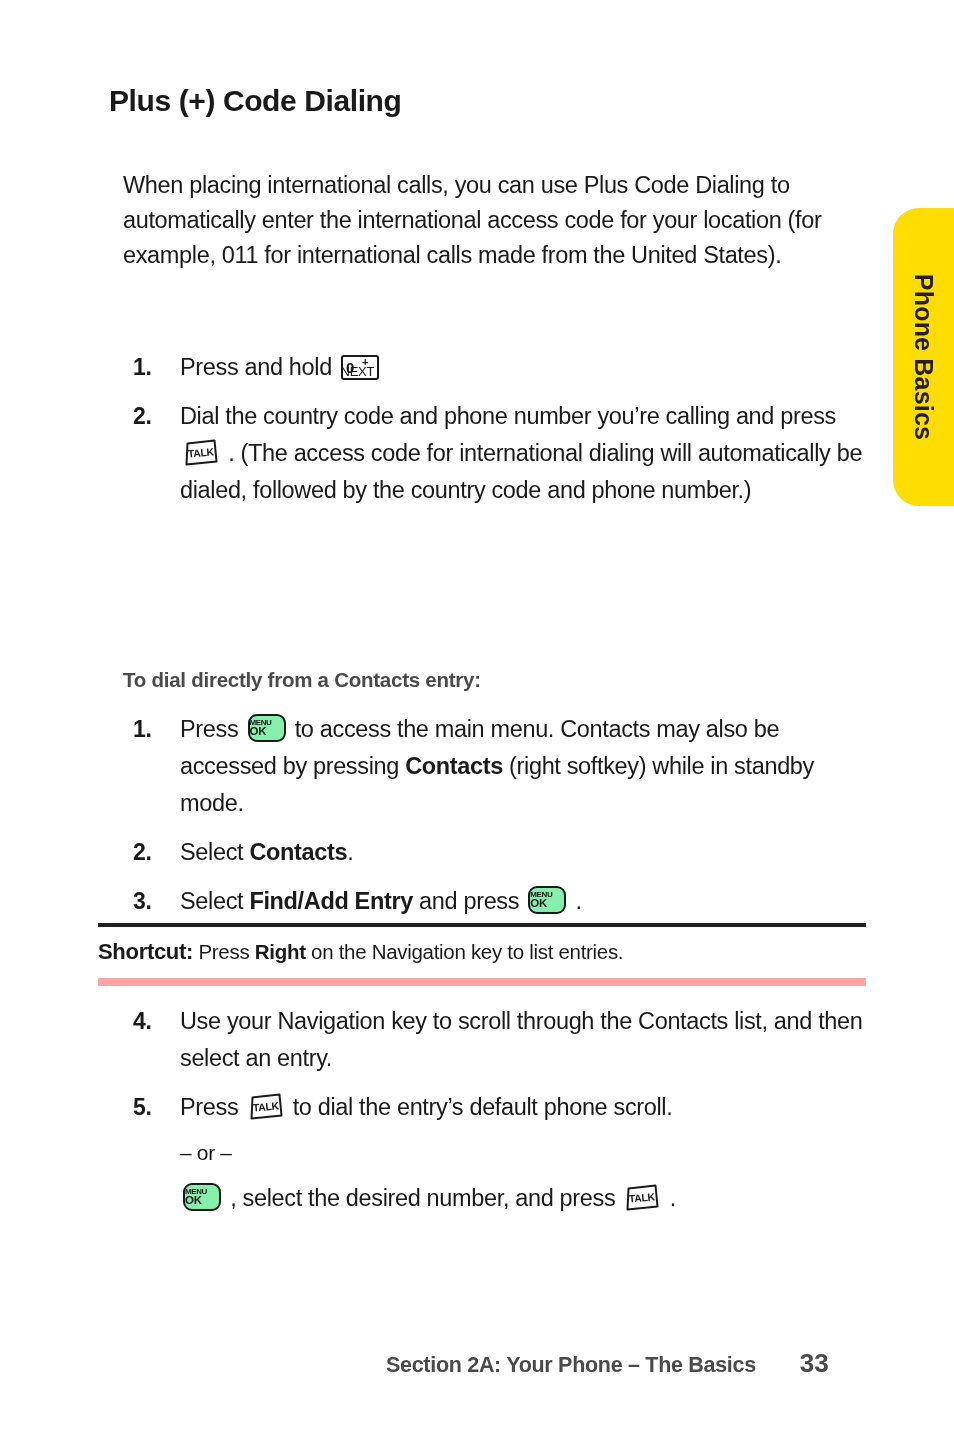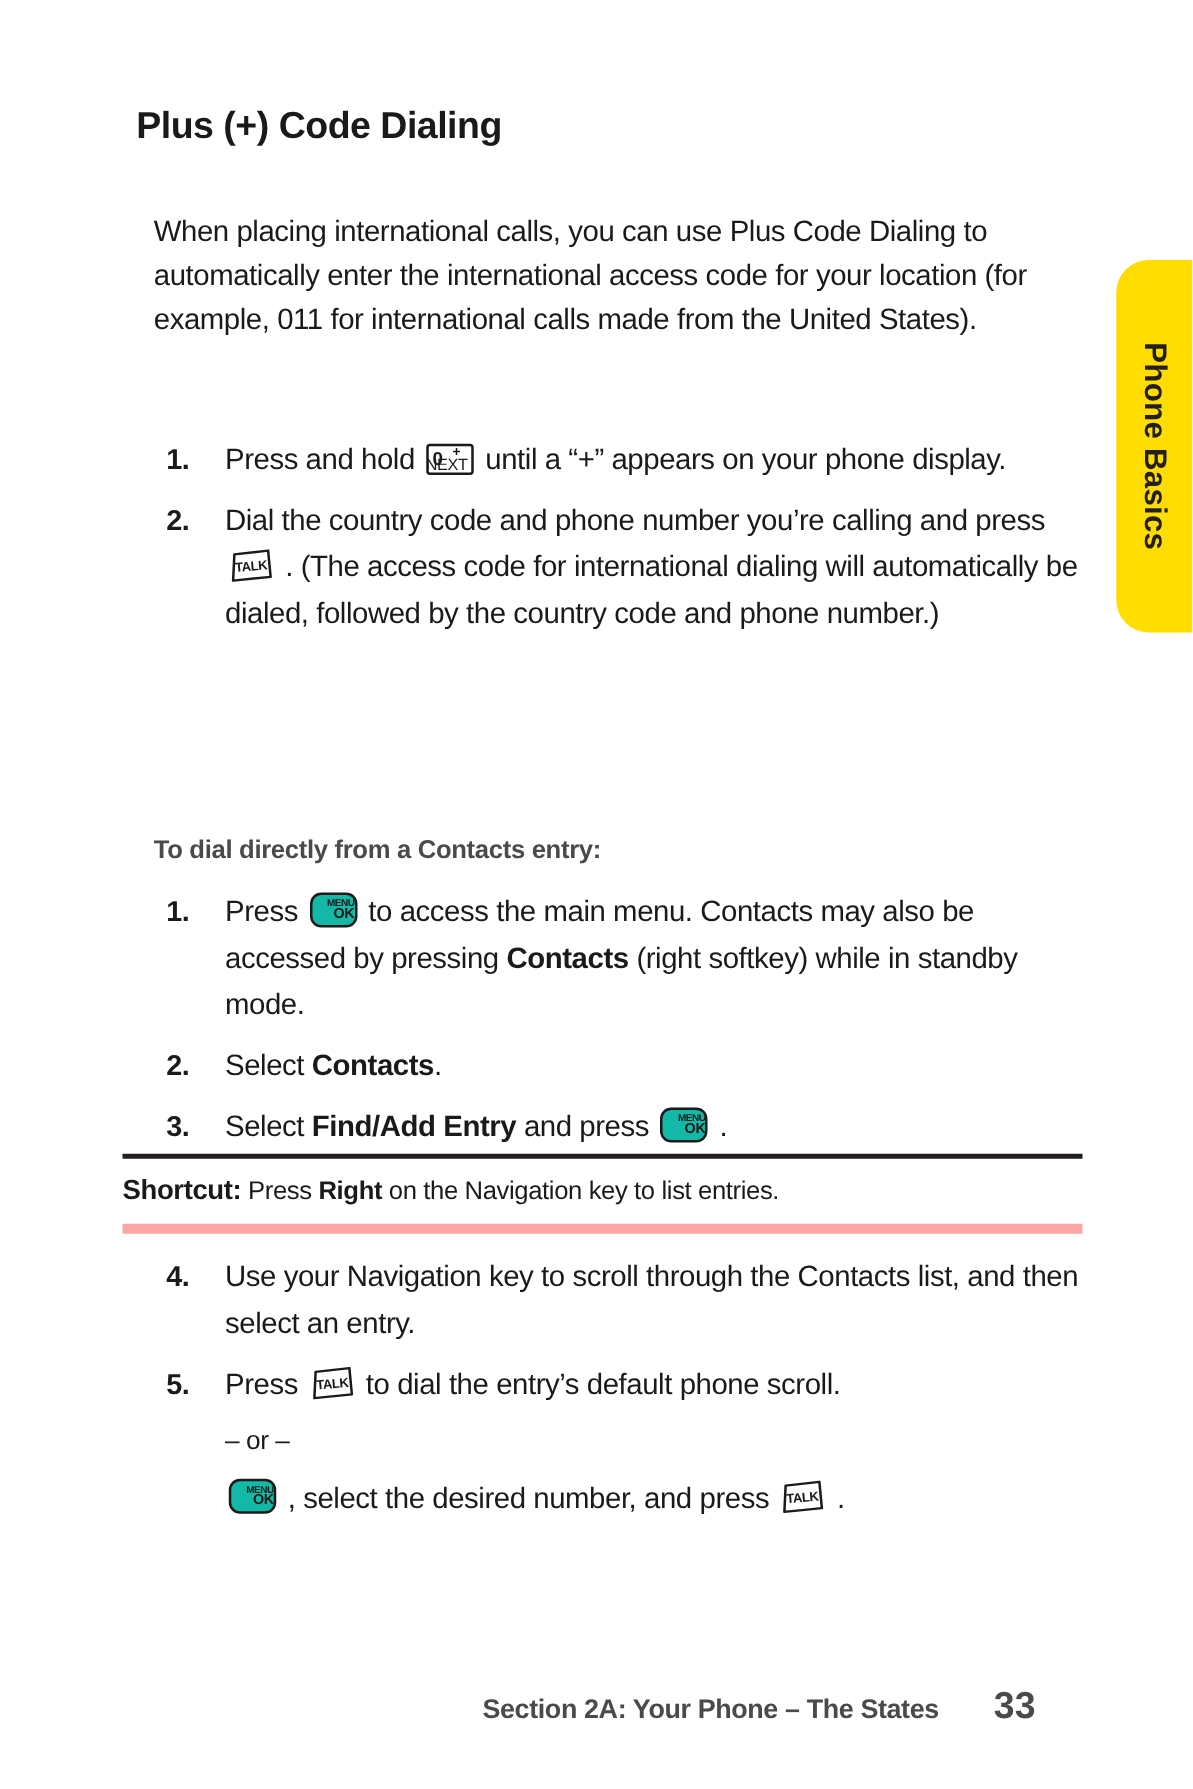--- a/index.html
+++ b/index.html
@@ -161,44 +161,44 @@
     display: flex;
     align-items: baseline;
     color: #4a4a4a;
   }
   .footer-title {
     font-size: 21.5px;
     font-weight: bold;
     letter-spacing: -0.3px;
   }
   .footer-page {
-    font-size: 30px;
+    font-size: 26px;
     font-weight: bold;
     margin-left: 44px;
   }
 
   
   .key {
     display: inline-block;
     vertical-align: -5px;
     position: relative;
   }
 
   
   .key-menuok {
     width: 38px;
     height: 28px;
     border: 2px solid #1a1a1a;
     border-radius: 9px;
     box-sizing: border-box;
     margin: 0 3px;
     line-height: 1;
-    text-align: right;
+    text-align: left;
     overflow: hidden;
-    background: #14b8a6;
+    background: #86efac;
   }
   .key-menuok .k-top {
     display: block;
     font-size: 8px;
     font-weight: bold;
     letter-spacing: -0.4px;
     margin-top: 2.5px;
     color: #1a1a1a;
   }
   .key-menuok .k-bot {
@@ -269,21 +269,21 @@
 
   <h1 class="section-title">Plus (+) Code Dialing</h1>
 
   <p class="intro-para">When placing international calls, you can use Plus Code Dialing to automatically enter the international access code for your location (for example, 011 for international calls made from the United States).</p>
 
 
   <div class="olist olist-1">
 
     <div class="li">
       <div class="li-num">1.</div>
-      <div class="li-body"><span>Press and hold </span><span class="key key-zero"><span class="z-digit">0</span><span class="z-plus">+</span><span class="z-next">NEXT</span></span><span> until a “+” appears on your phone display.</span></div>
+      <div class="li-body"><span>Press and hold </span><span class="key key-zero"><span class="z-digit">0</span><span class="z-plus">+</span><span class="z-next">NEXT</span></span></div>
     </div>
 
     <div class="li">
       <div class="li-num">2.</div>
       <div class="li-body"><span>Dial the country code and phone number you’re calling and press </span><span class="key key-talk"><svg width="36" height="27" viewBox="0 0 36 27">
             <path d="M4.5 4.5 L31.5 1.5 L33.5 22.5 L3.5 25.5 Z" fill="#ffffff" stroke="#1a1a1a" stroke-width="2" stroke-linejoin="round"></path>
             <text x="18" y="17.5" font-family="'Liberation Sans', sans-serif" font-size="10.5" font-weight="bold" fill="#1a1a1a" text-anchor="middle" transform="rotate(-5 18 15)">TALK</text>
           </svg></span><span> . (The access code for international dialing will automatically be dialed, followed by the country code and phone number.)</span></div>
     </div>
 
@@ -333,17 +333,17 @@
   </div>
 
   <div class="plain-para or-line">– or –</div>
 
   <div class="plain-para alt-para"><span class="key key-menuok"><span class="k-top">MENU</span><span class="k-bot">OK</span></span><span> , select the desired number, and press </span><span class="key key-talk"><svg width="36" height="27" viewBox="0 0 36 27">
         <path d="M4.5 4.5 L31.5 1.5 L33.5 22.5 L3.5 25.5 Z" fill="#ffffff" stroke="#1a1a1a" stroke-width="2" stroke-linejoin="round"></path>
         <text x="18" y="17.5" font-family="'Liberation Sans', sans-serif" font-size="10.5" font-weight="bold" fill="#1a1a1a" text-anchor="middle" transform="rotate(-5 18 15)">TALK</text>
       </svg></span><span> .</span></div>
 
   <div class="footer">
-    <div class="footer-title">Section 2A: Your Phone – The States</div>
+    <div class="footer-title">Section 2A: Your Phone – The Basics</div>
     <div class="footer-page">33</div>
   </div>
 
 </div>
 
 </body></html>

